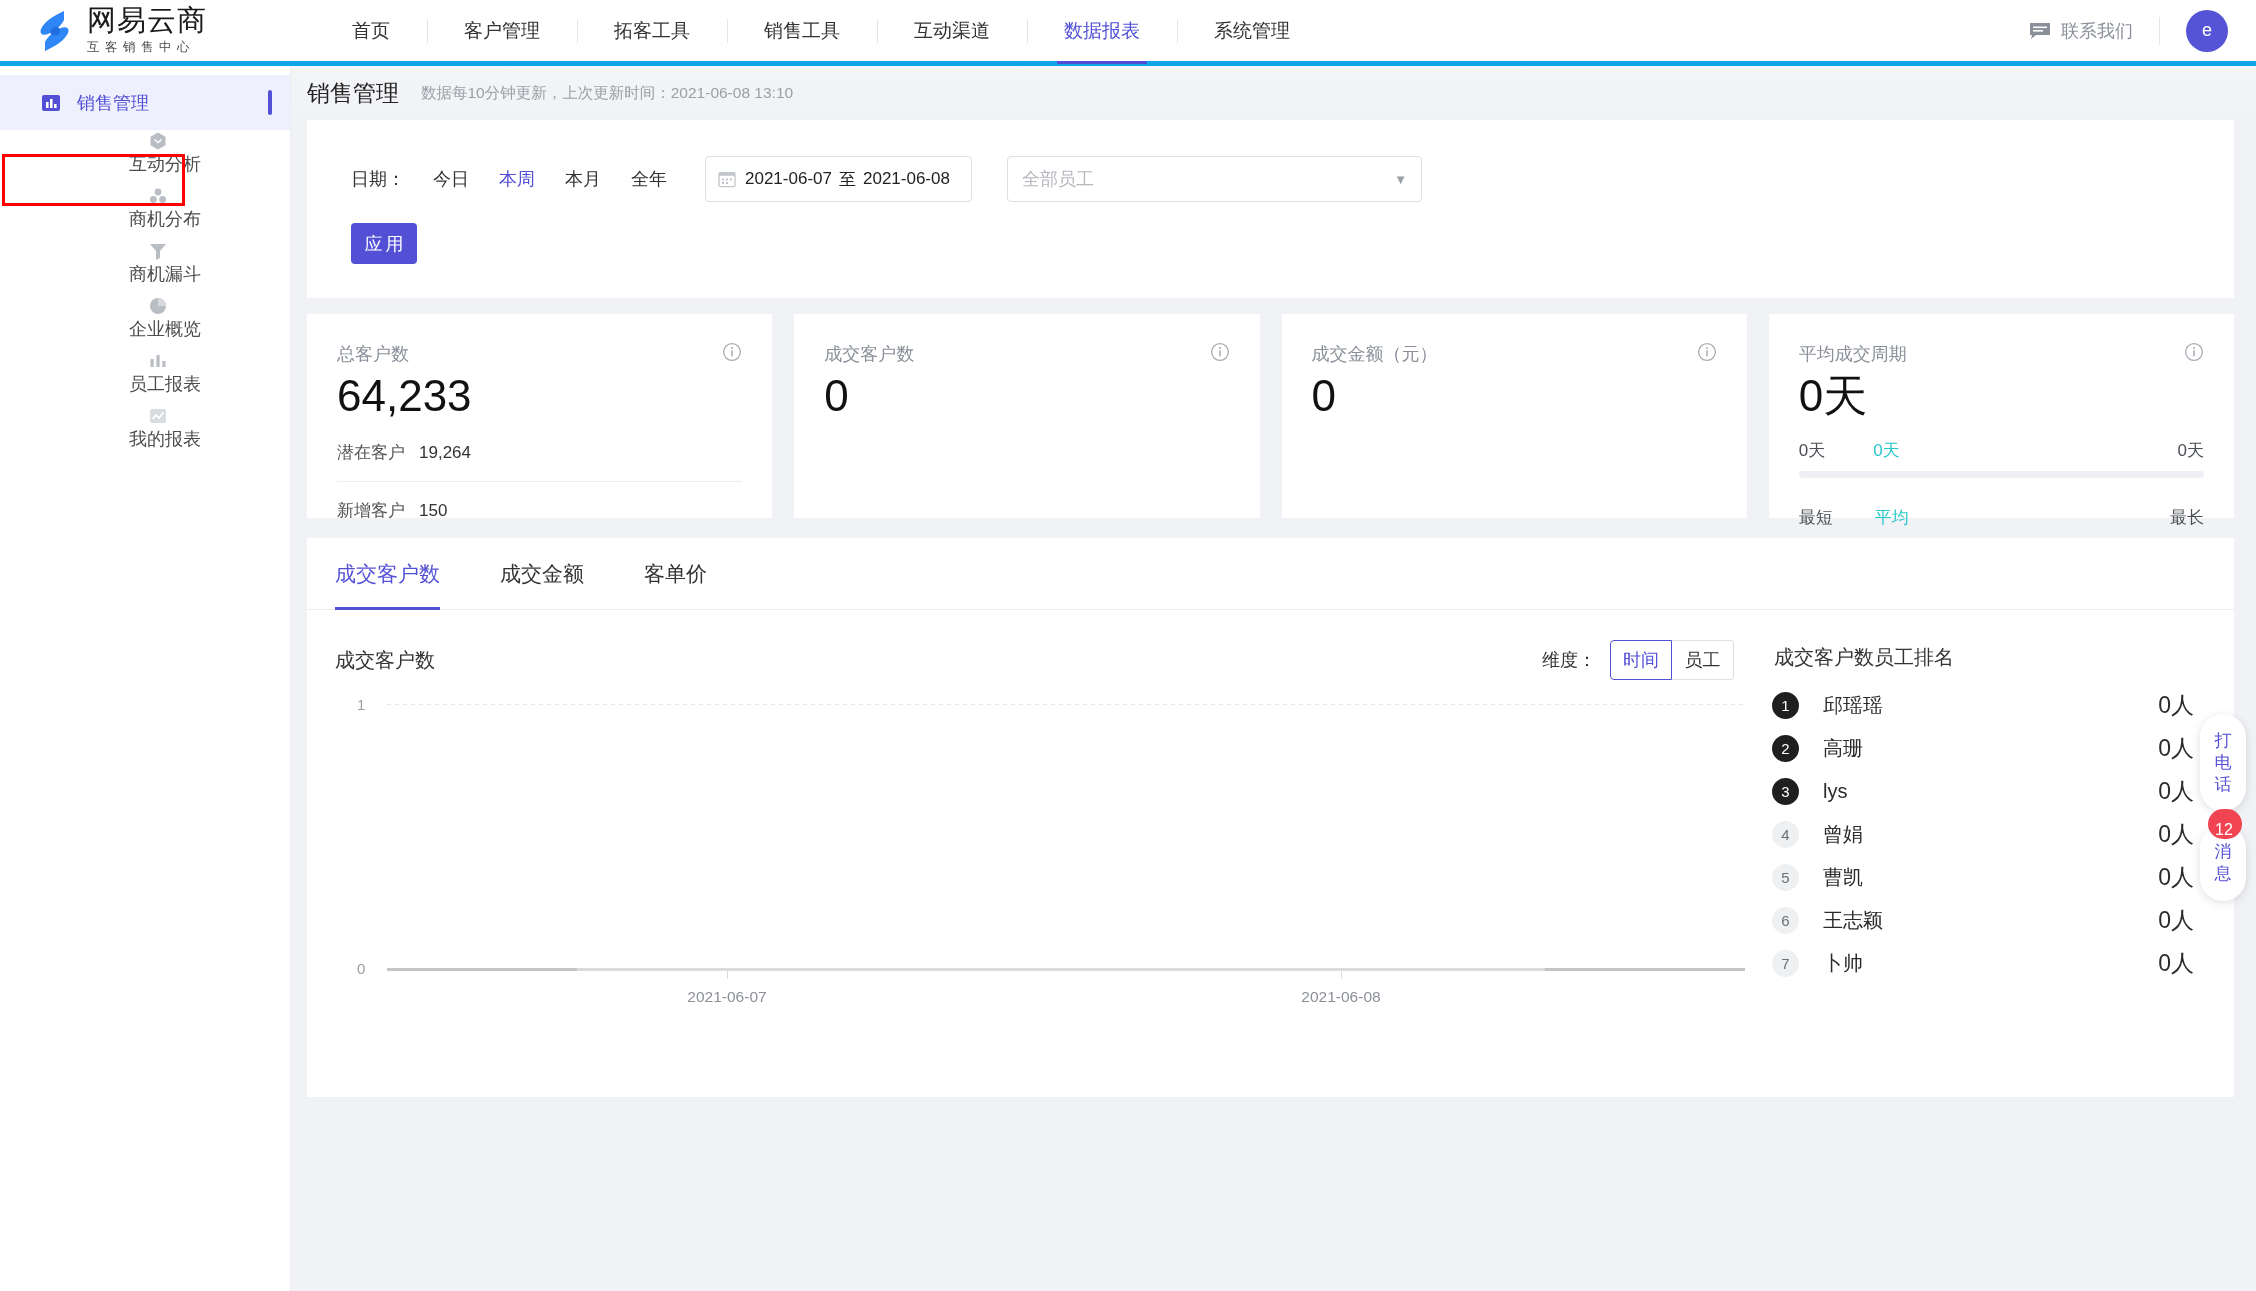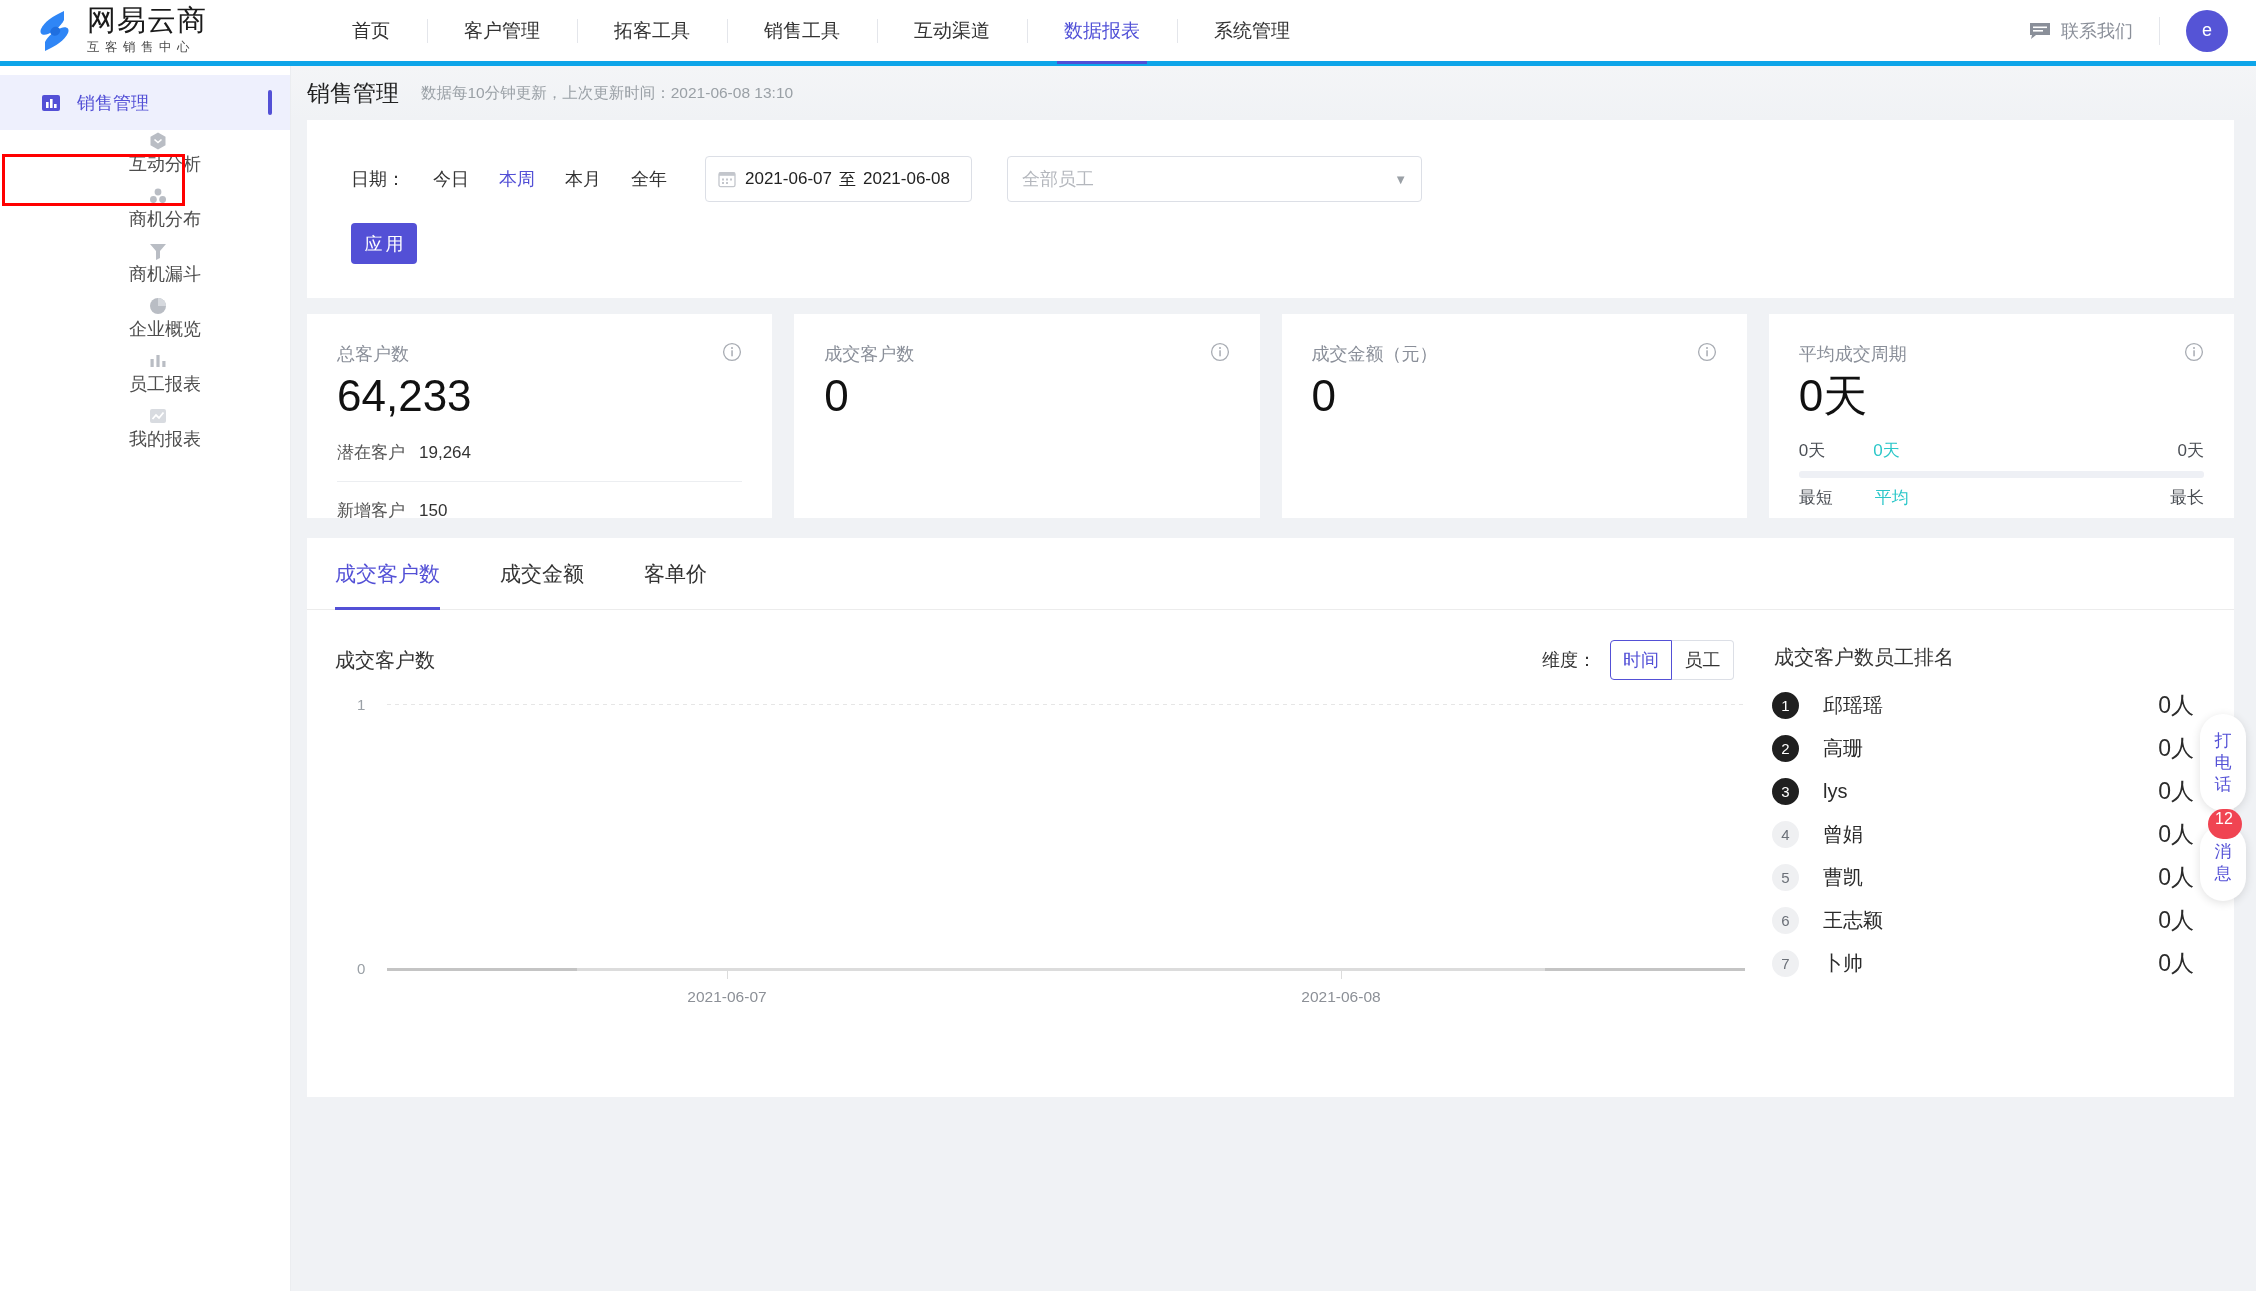--- a/index.html
+++ b/index.html
@@ -114,21 +114,21 @@
   .kpi-sub { display:flex; align-items:center; font-size: 17px; color:#55595f; margin-top: 21px; }
   .kpi-sub .lbl { color:#555; margin-right: 14px; }
   .kpi-sub .val { color:#333; }
   .kpi-divider { height:1px; background:#eceef1; margin-top: 17px; }
   .kpi-sub2 { display:flex; align-items:center; font-size: 17px; margin-top: 17px; }
 
   .cycle-legend { display:flex; align-items:center; justify-content:space-between; margin-top: 19px; font-size:17px; }
   .cycle-legend .mid { color:#2bc7c9; }
   .cycle-legend .side { color:#4b4f55; }
   .cycle-bar { height: 7px; background:#eef0f5; border-radius: 3px; margin-top: 9px; }
-  .cycle-labels { display:flex; align-items:center; justify-content:space-between; margin-top: 8px; font-size:17px; }
+  .cycle-labels { display:flex; align-items:center; justify-content:space-between; margin-top: 28px; font-size:17px; }
   .cycle-labels .mid { color:#2bc7c9; }
   .cycle-labels .side { color:#4b4f55; }
 
   
   .chart-panel { background:#fff; margin: 20px 22px 0 16px; height: 559px; position:relative; }
   .tabs { display:flex; align-items:center; height: 72px; padding-left: 28px; border-bottom:1px solid #ececec; }
   .tab { position:relative; font-size: 21px; color:#333; margin-right: 60px; height: 72px;
          display:flex; align-items:center; cursor:pointer; }
   .tab.active { color:#5350d6; }
   .tab.active::after { content:""; position:absolute; left:0; right:0; bottom:0; height:3px; background:#5350d6; }
@@ -178,21 +178,21 @@
     box-shadow: 0 2px 10px rgba(0,0,0,.12);
     display:flex; flex-direction:column; align-items:center; justify-content:center;
     font-size: 17px; color:#5350d6; padding: 16px 0; line-height: 1.28; cursor:pointer;
     position:relative;
   }
   .floatbtn span { display:block; }
   .floatbtn + .floatbtn { margin-top: 14px; }
   .badge {
     position:absolute; top: -16px; left: 8px; min-width: 34px; height: 30px;
     border-radius: 15px; background:#f04452; color:#fff; font-size:16px;
-    display:flex; align-items:center; justify-content:center; padding: 0 7px;
+    display:flex; align-items:center; justify-content:center; padding: 11px 7px;
   }
 </style>
 </head>
 <body>
 
 <div class="app">
 
   <div class="topbar">
     <div class="brand">
       <div class="brand-logo">

